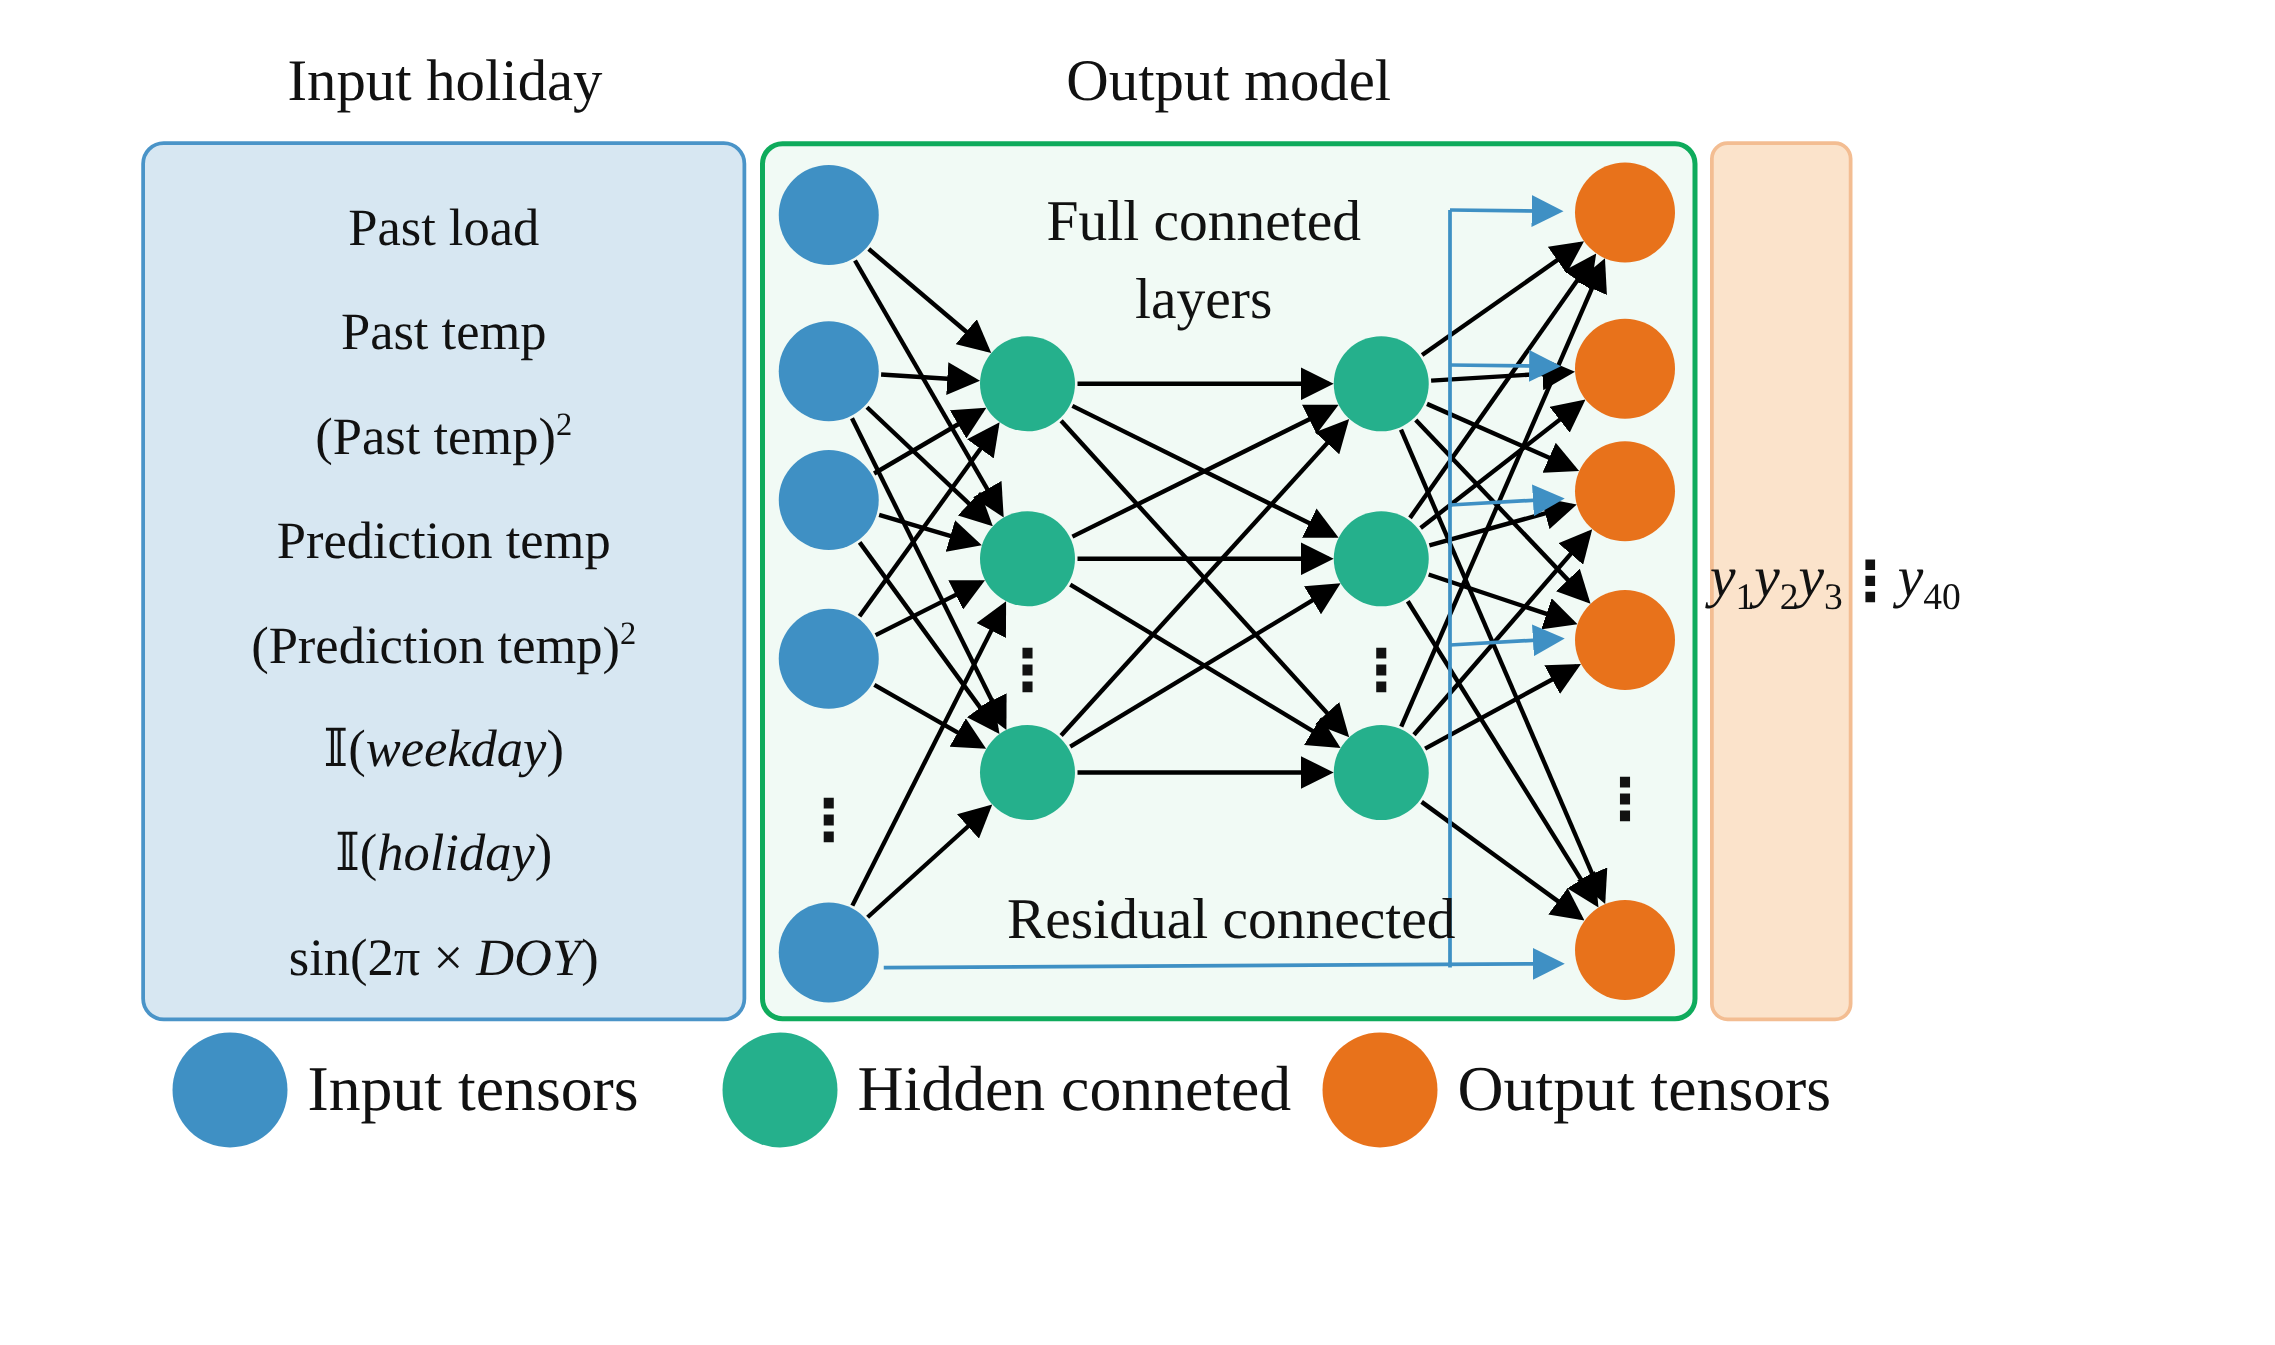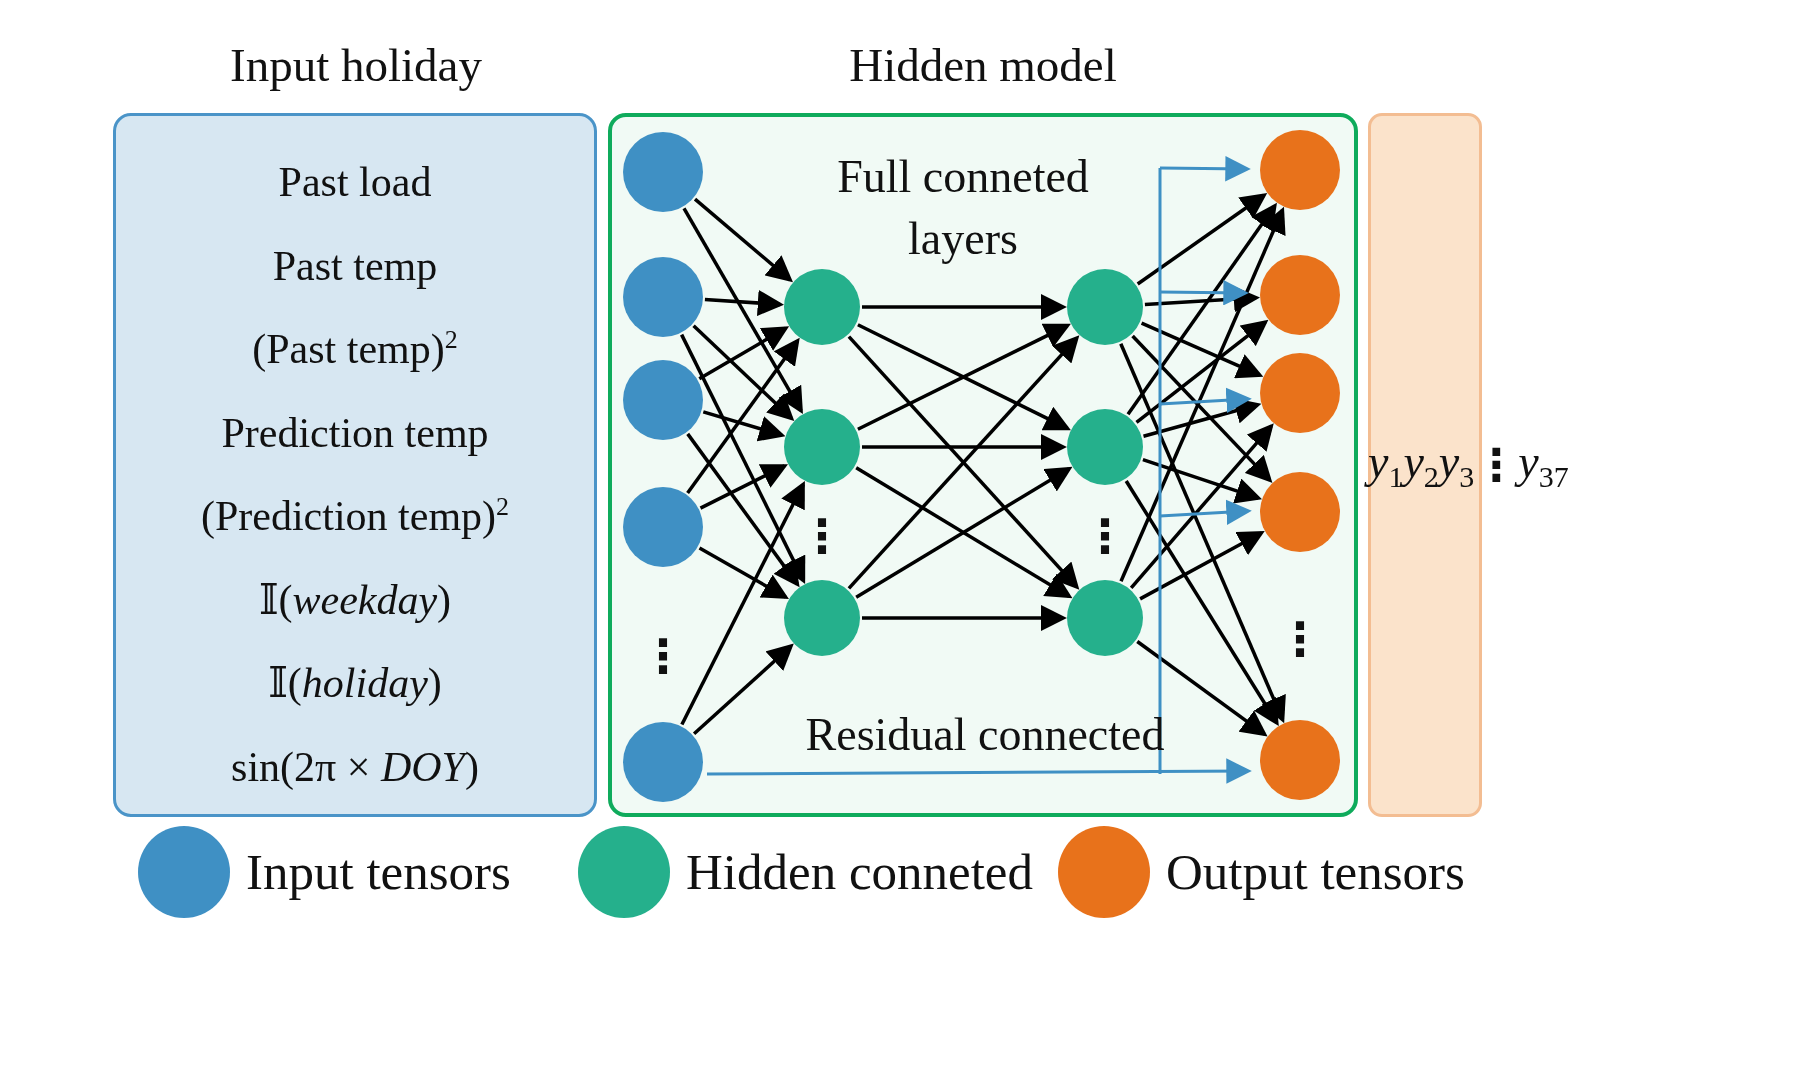--- a/index.html
+++ b/index.html
@@ -73,21 +73,21 @@
   #legend-hidden .legend-swatch{background:var(--hidden-node);}
   #legend-output .legend-swatch{background:var(--output-node);}
   .legend-label{font-size:51px;white-space:nowrap;}
 </style>
 </head>
 <body>
 
 <div class="canvas">
 
   <div class="hdr" id="hdr-input">Input holiday</div>
-  <div class="hdr" id="hdr-model">Hidden model</div>
+  <div class="hdr" id="hdr-model">Output model</div>
 
   <div class="box" id="input-box"></div>
   <div class="box" id="model-box"></div>
   <div class="box" id="price-box"></div>
 
   <div class="features">
     <div class="feature-row"><span>Past load</span><sup></sup><em></em><span></span></div>
     <div class="feature-row"><span>Past temp</span><sup></sup><em></em><span></span></div>
     <div class="feature-row"><span>(Past temp)</span><sup>2</sup><em></em><span></span></div>
     <div class="feature-row"><span>Prediction temp</span><sup></sup><em></em><span></span></div>
@@ -95,21 +95,21 @@
     <div class="feature-row"><span>𝕀(</span><sup></sup><em>weekday</em><span>)</span></div>
     <div class="feature-row"><span>𝕀(</span><sup></sup><em>holiday</em><span>)</span></div>
     <div class="feature-row"><span>sin(2π × </span><sup></sup><em>DOY</em><span>)</span></div>
   </div>
 
   <div class="prices">
     <div class="price-row"><em>y</em><sub>1</sub></div>
     <div class="price-row"><em>y</em><sub>2</sub></div>
     <div class="price-row"><em>y</em><sub>3</sub></div>
     <div class="price-row price-dots"><span>⋮</span></div>
-    <div class="price-row"><em>y</em><sub>37</sub></div>
+    <div class="price-row"><em>y</em><sub>40</sub></div>
   </div>
 
   <svg id="net-svg" width="1820" height="1076" viewBox="0 0 1820 1076">
     <defs>
       <marker id="arrow-black" viewBox="0 0 10 10" refX="8.5" refY="5" markerWidth="7.5" markerHeight="7.5" orient="auto-start-reverse">
         <path id="arrow-black-path" d="M0,0 L10,5 L0,10 z" fill="#000000"></path>
       </marker>
       <marker id="arrow-blue" viewBox="0 0 10 10" refX="8.5" refY="5" markerWidth="8.5" markerHeight="8.5" orient="auto-start-reverse">
         <path id="arrow-blue-path" d="M0,0 L10,5 L0,10 z" fill="#3f90c4"></path>
       </marker>

